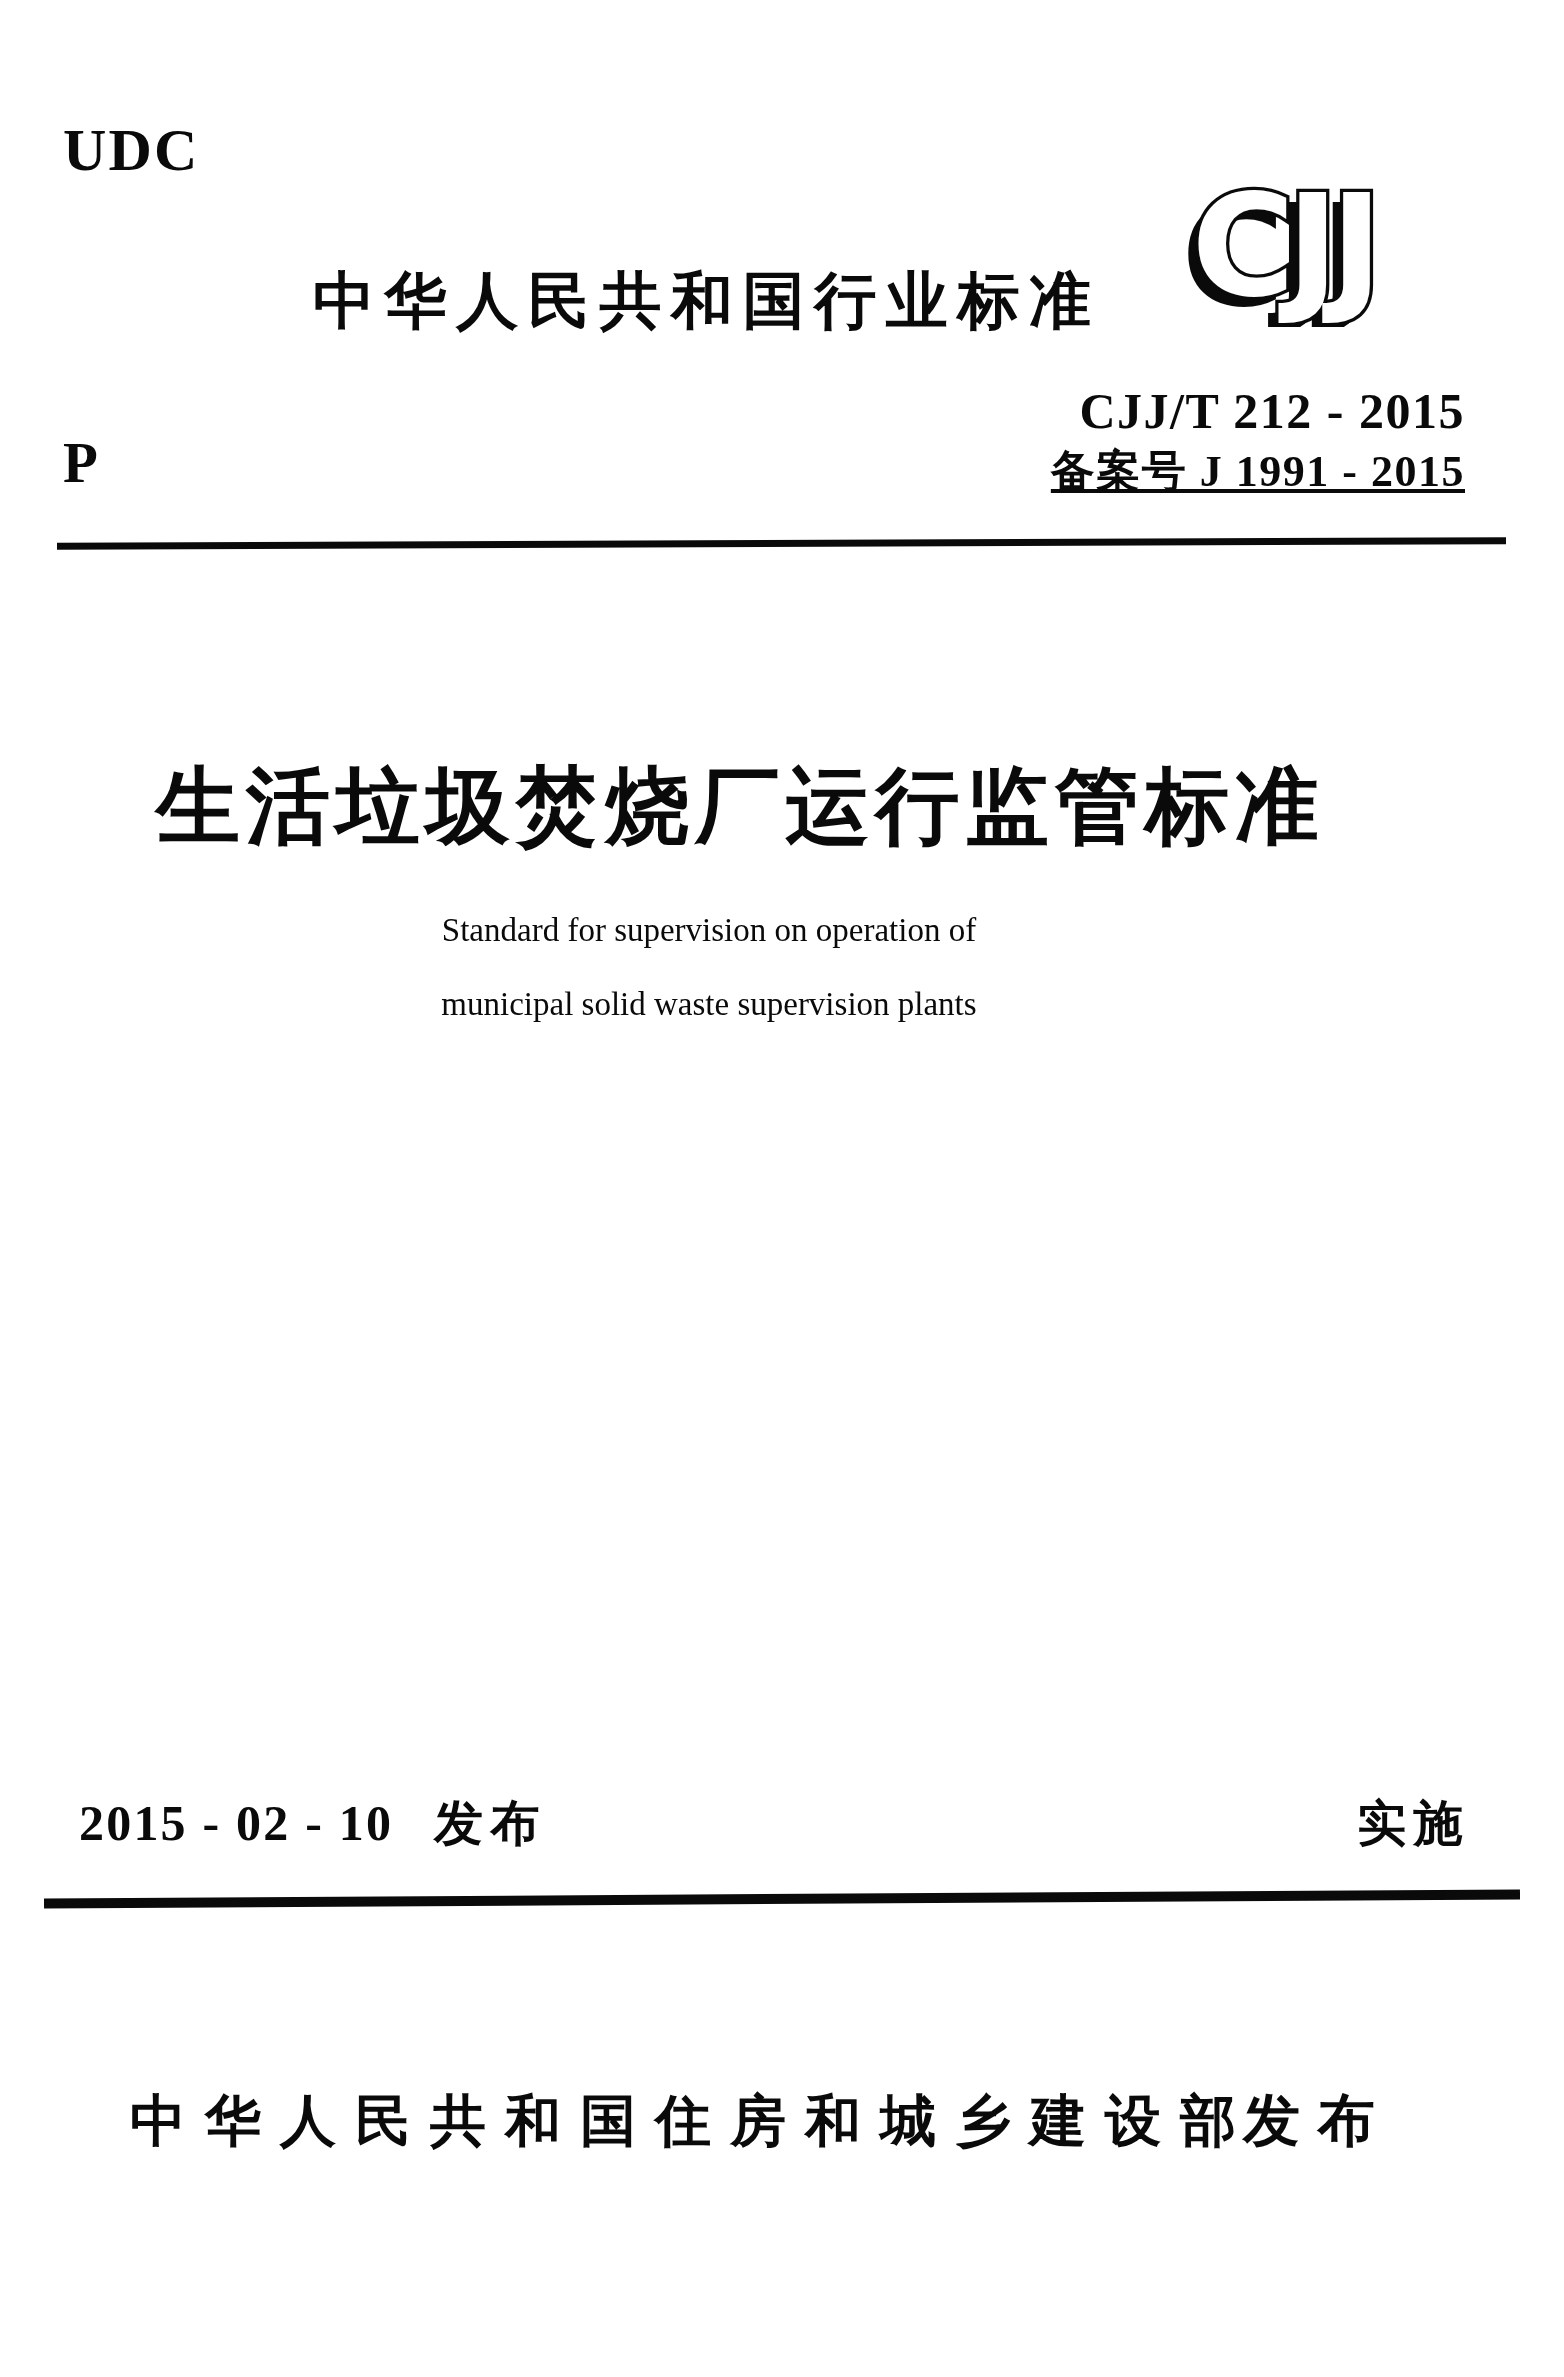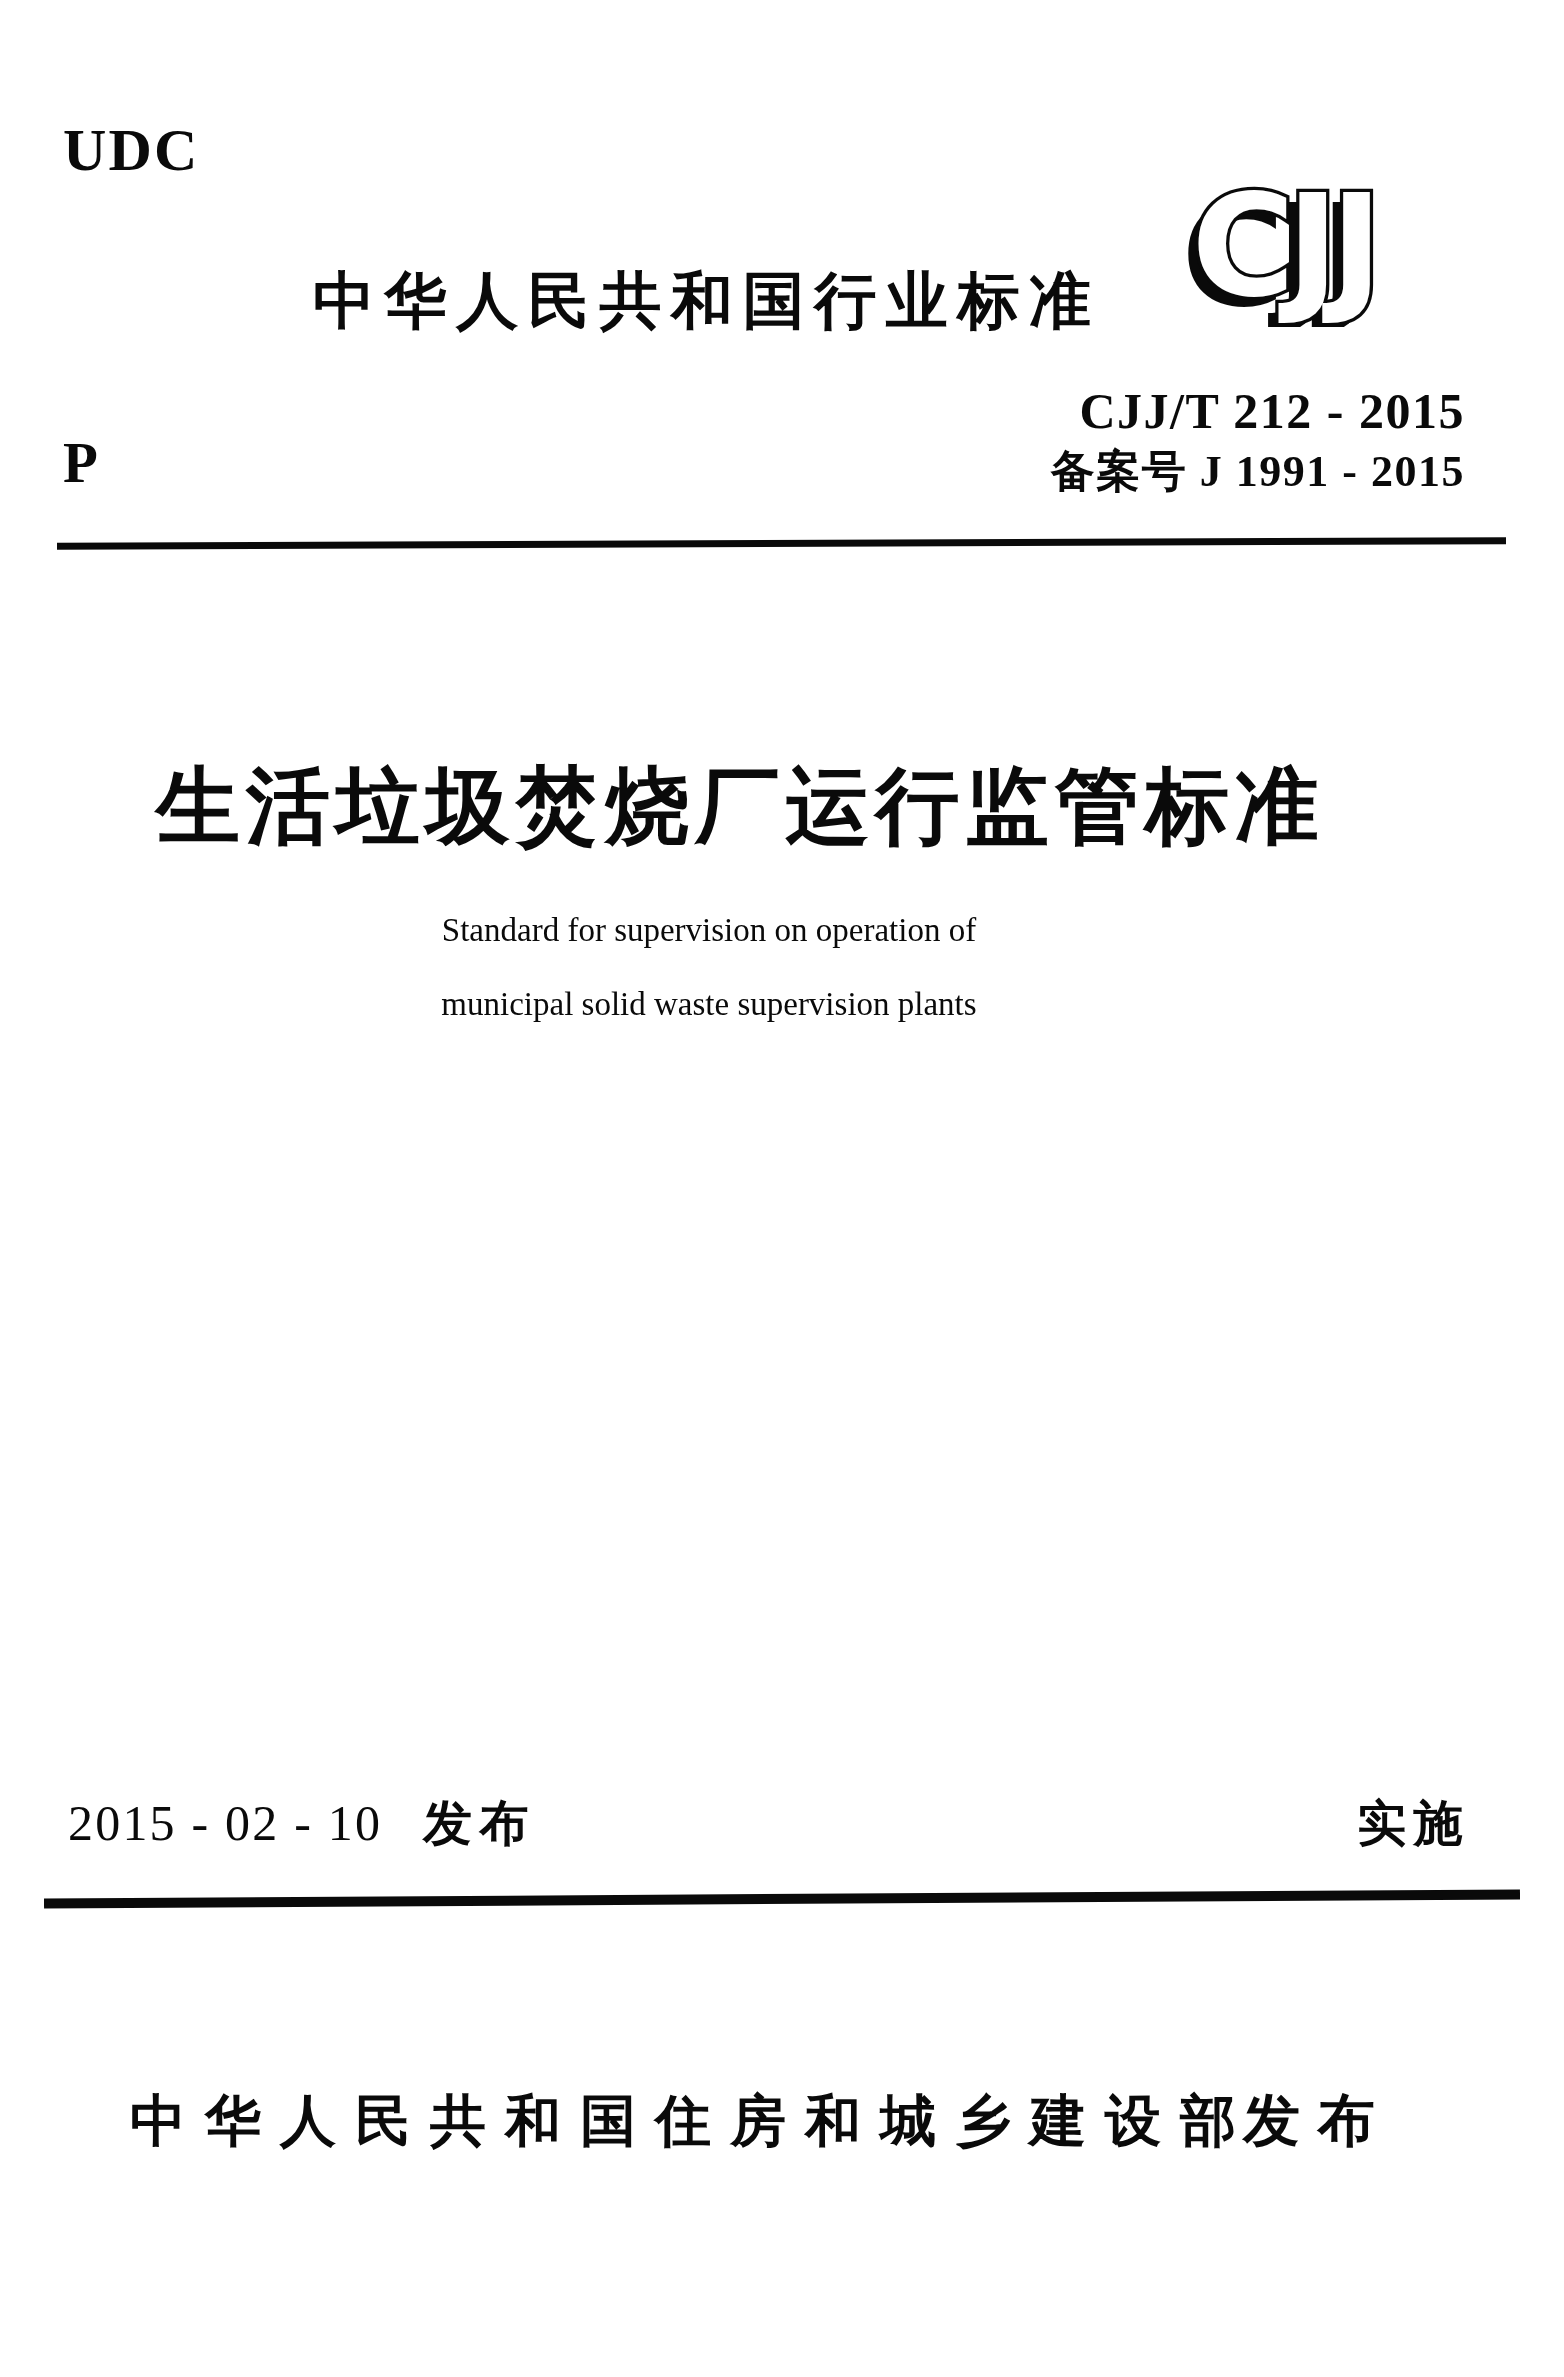--- a/index.html
+++ b/index.html
@@ -32,20 +32,21 @@
   .standard-no {
     position: absolute; right: 99px; top: 362px;
     font-size: 50px; font-weight: bold; letter-spacing: 1.5px;
     white-space: nowrap;
     margin-top: 20px;
   }
   .record-no {
     position: absolute; right: 99px; top: 442px;
     font-size: 44px; font-weight: bold; letter-spacing: 1.5px;
     white-space: nowrap;
+    text-decoration: underline;
   }
   .p-class {
     position: absolute; left: 63px; top: 430px;
     font-size: 57px; font-weight: bold;
   }
   .rule-top {
     position: absolute; left: 57px; top: 540px;
     width: 1449px; height: 7.4px; background: #0a0a0a;
     transform: rotate(-0.22deg);
   }
@@ -60,21 +61,21 @@
     text-align: center; line-height: 74px;
   }
   .date-group {
     position: absolute; top: 1791px;
     display: flex; align-items: baseline; column-gap: 41px;
     white-space: nowrap;
   }
   .date-group.issue { left: 68px; }
   .date-group.impl  { right: 94px; }
   .date-text {
-    font-size: 50px; font-weight: normal; letter-spacing: 2.2px;
+    font-size: 50px; font-weight: bold; letter-spacing: 2.2px; margin-left: 11px;
   }
   .date-label {
     font-size: 49px; font-weight: bold; letter-spacing: 7.4px;
   }
   .rule-bottom {
     position: absolute; left: 44px; top: 1894px;
     width: 1476px; height: 10.3px; background: #0a0a0a;
     transform: rotate(-0.35deg);
   }
   .publisher-name {

